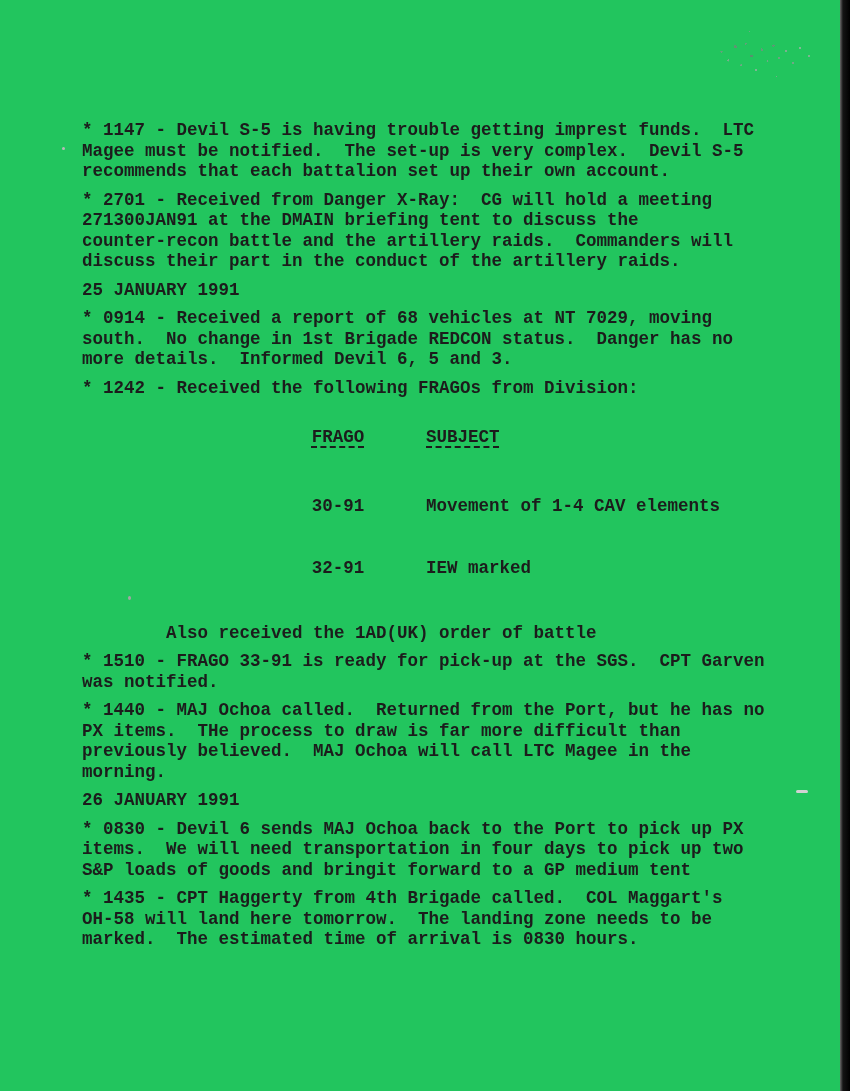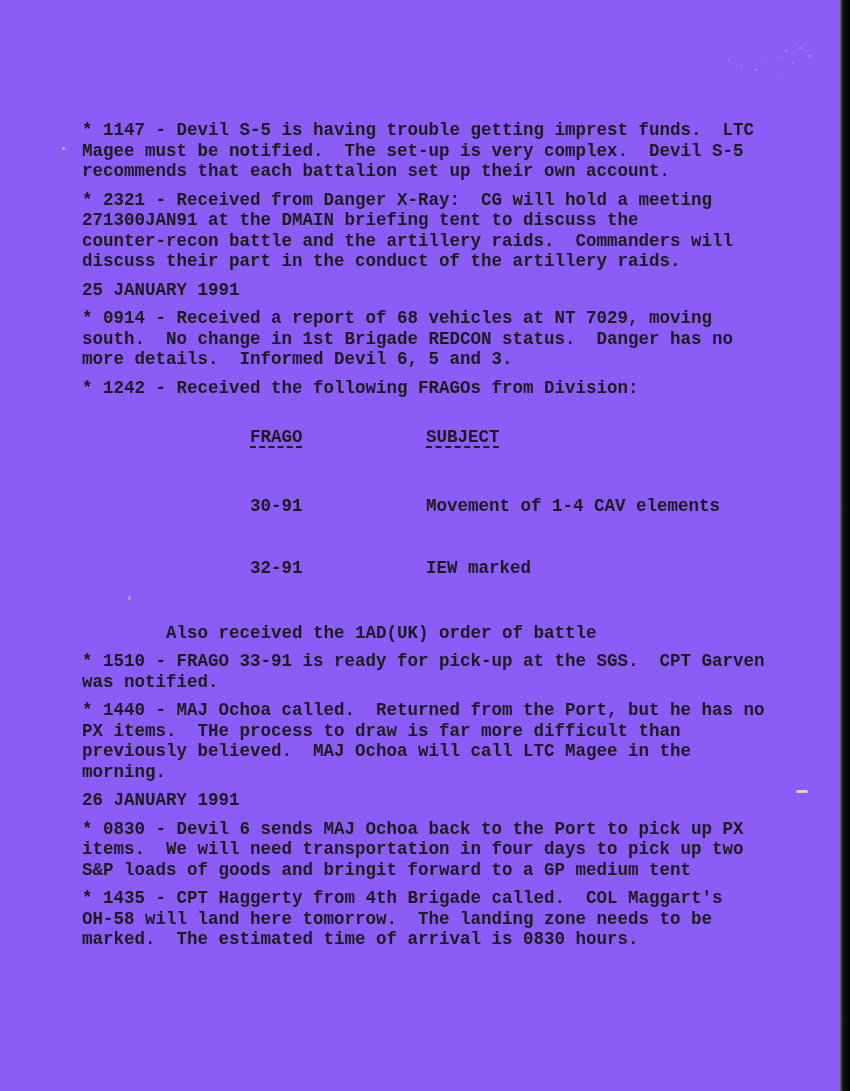--- a/index.html
+++ b/index.html
@@ -4,21 +4,21 @@
 <style>
   html, body {
     margin: 0;
     padding: 0;
     background: #fdfdfc;
   }
   .page {
     position: relative;
     width: 850px;
     height: 1091px;
-    background: #8b5cf6;
+    background: #22c55e;
     overflow: hidden;
     font-family: "Liberation Mono", "DejaVu Sans Mono", monospace;
     font-weight: 700;
     color: #1c1c1c;
   }
   .content {
     position: absolute;
     left: 82px;
     top: 120px;
     width: 740px;
@@ -32,21 +32,21 @@
   }
   .date-heading {
     margin: 0 0 8px 0;
     white-space: pre;
   }
   .frago-table {
     margin: 0 0 8px 84px;
   }
   .trow { white-space: pre; }
   .theader { margin-bottom: 8px; }
-  .c1 { display: inline-block; width: 176px; }
+  .c1 { display: inline-block; width: 176px; text-align: center; }
   .uline {
     text-decoration: underline dashed 2px;
     text-underline-offset: 5px;
   }
   .t-note {
     margin: 24px 0 0 0;
     white-space: pre;
   }
   
   .scan-edge {
@@ -97,21 +97,21 @@
   <div class="speck speck-1"></div>
   <div class="speck speck-2"></div>
   <div class="speck speck-3"></div>
 
   <div class="content">
 
     <p class="entry">* 1147 - Devil S-5 is having trouble getting imprest funds.  LTC
 Magee must be notified.  The set-up is very complex.  Devil S-5
 recommends that each battalion set up their own account.</p>
 
-    <p class="entry">* 2321 - Received from Danger X-Ray:  CG will hold a meeting
+    <p class="entry">* 2701 - Received from Danger X-Ray:  CG will hold a meeting
 271300JAN91 at the DMAIN briefing tent to discuss the
 counter-recon battle and the artillery raids.  Commanders will
 discuss their part in the conduct of the artillery raids.</p>
 
     <p class="date-heading">25 JANUARY 1991</p>
 
     <p class="entry">* 0914 - Received a report of 68 vehicles at NT 7029, moving
 south.  No change in 1st Brigade REDCON status.  Danger has no
 more details.  Informed Devil 6, 5 and 3.</p>
 

